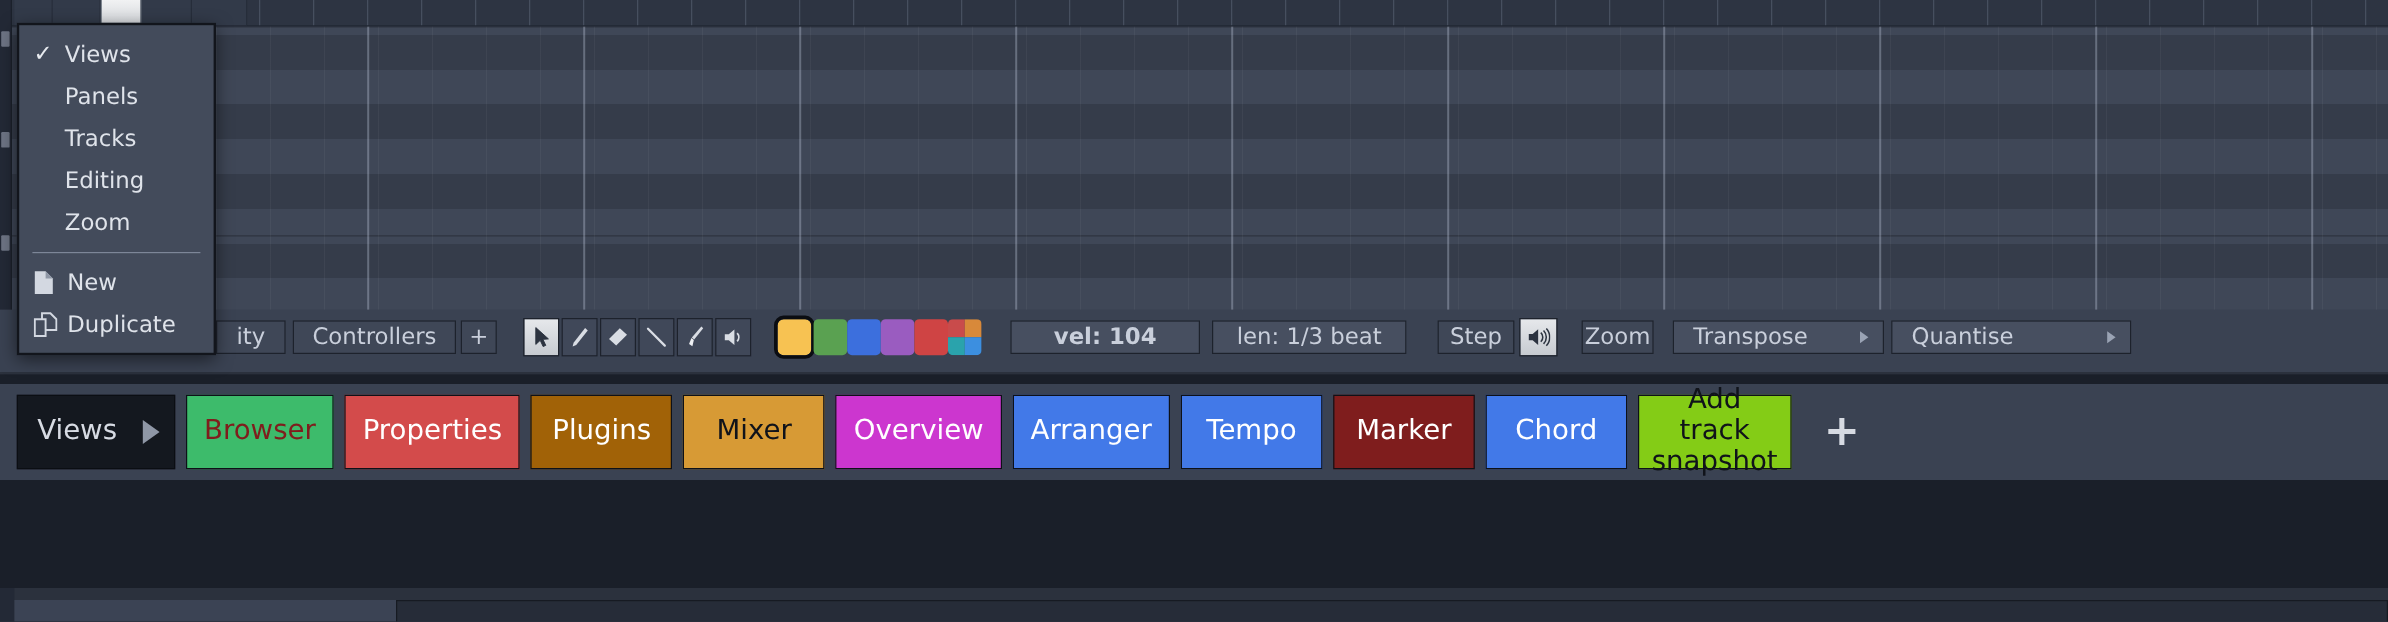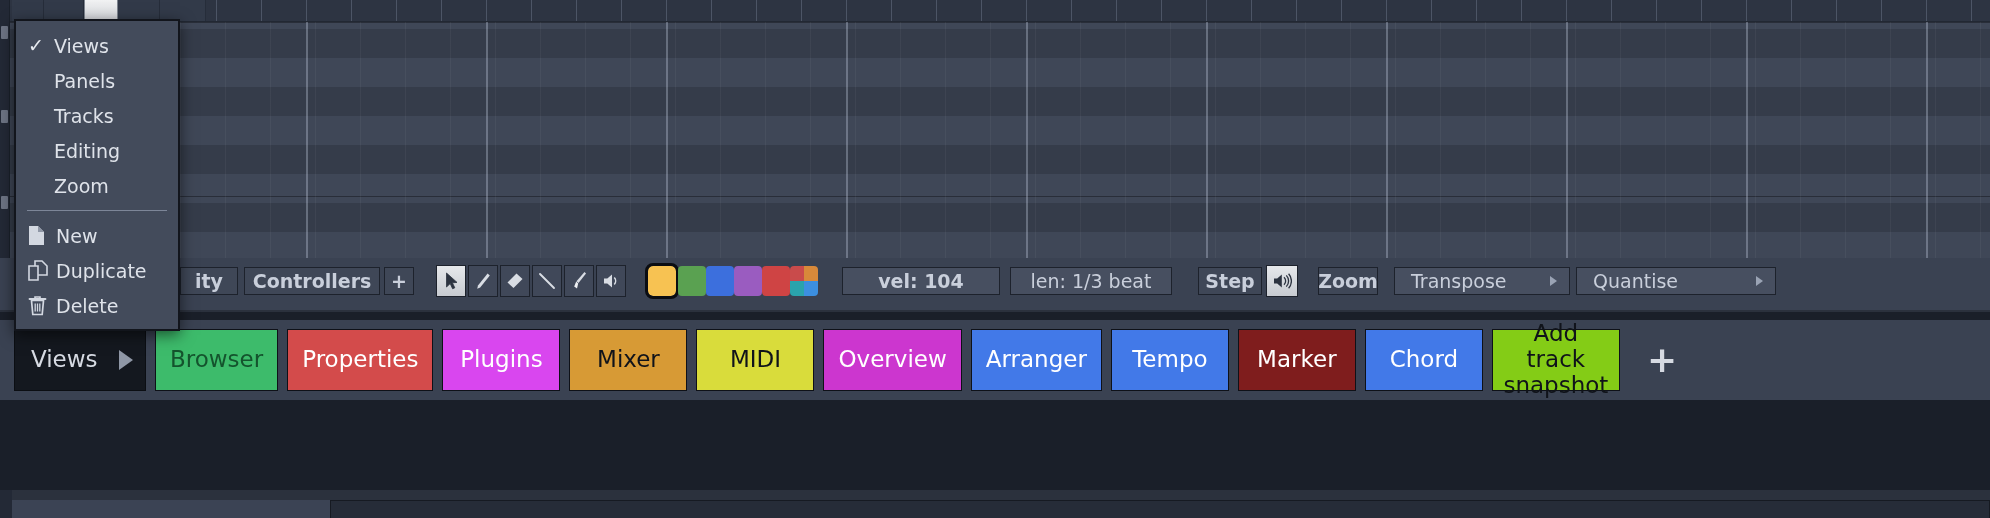--- a/index.html
+++ b/index.html
@@ -158,21 +158,21 @@
     position: absolute;
     top: 9px; height: 28px;
     background: #474f60;
     border: 1px solid #1d222c;
     color: #c9cfdb;
     font-size: 19px;
     display: flex; align-items: center; justify-content: center;
     cursor: default;
     white-space: nowrap;
   }
-  .tb-btn.flat { background: #3f4757; font-weight: bold; }
+  .tb-btn.flat { background: #3f4757; }
   .tb-tool {
     position: absolute;
     top: 7px; width: 30px; height: 32px;
     background: #404859;
     border: 1px solid #1d222c;
     display: flex; align-items: center; justify-content: center;
     cursor: default;
   }
   .tb-tool.active {
     background: linear-gradient(to bottom, #e6e8eb, #c7cbd1);
@@ -359,31 +359,20 @@
     <div class="menu-item">
       <span class="menu-icon">
         <svg class="svg-ico" width="20" height="21" viewBox="0 0 20 21">
           <path d="M7 1 h7 l5 5 v9 h-12 z" fill="none" stroke="#d3d8e1" stroke-width="1.6"></path>
           <path d="M1 6 h9 v14 h-9 z" fill="#434b5b" stroke="#d3d8e1" stroke-width="1.6"></path>
         </svg>
       </span>
       <span class="menu-label">Duplicate</span>
     </div>
 
-    <div class="menu-item">
-      <span class="menu-icon">
-        <svg class="svg-ico" width="19" height="21" viewBox="0 0 19 21">
-          <path d="M1.5 4 h16" stroke="#d3d8e1" stroke-width="1.8" stroke-linecap="round"></path>
-          <path d="M7 4 v-2 h5 v2" fill="none" stroke="#d3d8e1" stroke-width="1.6"></path>
-          <path d="M3.5 5.5 h12 l-1.3 14 h-9.4 z" fill="none" stroke="#d3d8e1" stroke-width="1.7"></path>
-          <path d="M7.2 8.5 v8 M9.5 8.5 v8 M11.8 8.5 v8" stroke="#d3d8e1" stroke-width="1.3"></path>
-        </svg>
-      </span>
-      <span class="menu-label">Delete</span>
-    </div>
 
   </div>
 
   <div class="toolbar">
 
     <div class="tb-btn flat" style="left:180px;width:58px;">ity</div>
 
     <div class="tb-btn flat" style="left:244px;width:136px;">Controllers</div>
 
     <div class="tb-btn flat" style="left:384px;width:30px;">+</div>
@@ -466,25 +455,24 @@
   </div>
 
   <div class="viewbar">
     <div class="viewbar-inner">
 
       <div class="view-btn views-btn">
         <span>Views</span>
         <span class="views-tri"></span>
       </div>
 
-      <div class="view-btn" style="background:#3dbb6b;color:#14532d;">Browser</div>
+      <div class="view-btn" style="background:#3dbb6b;color:#7f1d1d;">Browser</div>
       <div class="view-btn" style="background:#d34b4b;color:#ffffff;">Properties</div>
-      <div class="view-btn" style="background:#d946ef;color:#ffffff;">Plugins</div>
+      <div class="view-btn" style="background:#a16207;color:#ffffff;">Plugins</div>
       <div class="view-btn" style="background:#d79a35;color:#10131a;">Mixer</div>
-      <div class="view-btn" style="background:#d9dc3b;color:#10131a;">MIDI</div>
       <div class="view-btn" style="background:#cc36cf;color:#ffffff;">Overview</div>
       <div class="view-btn" style="background:#4279e8;color:#ffffff;">Arranger</div>
       <div class="view-btn" style="background:#4279e8;color:#ffffff;">Tempo</div>
       <div class="view-btn" style="background:#7f1d1d;color:#ffffff;">Marker</div>
       <div class="view-btn" style="background:#4279e8;color:#ffffff;">Chord</div>
       <div class="view-btn" style="background:#84cc16;color:#10131a;max-width:128px;">Add track snapshot</div>
 
       <div class="plus-btn">+</div>
     </div>
   </div>

